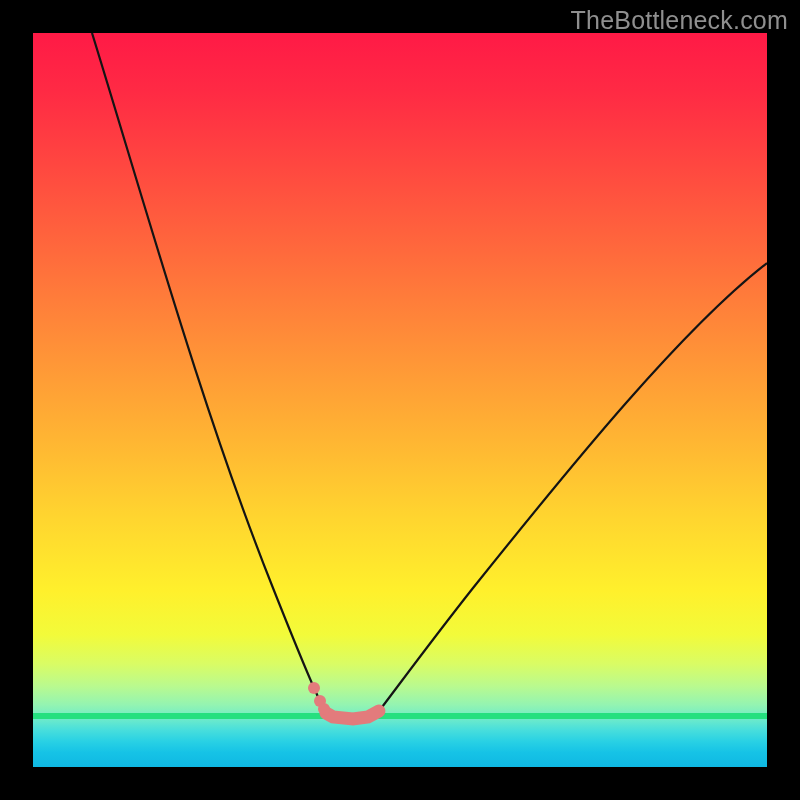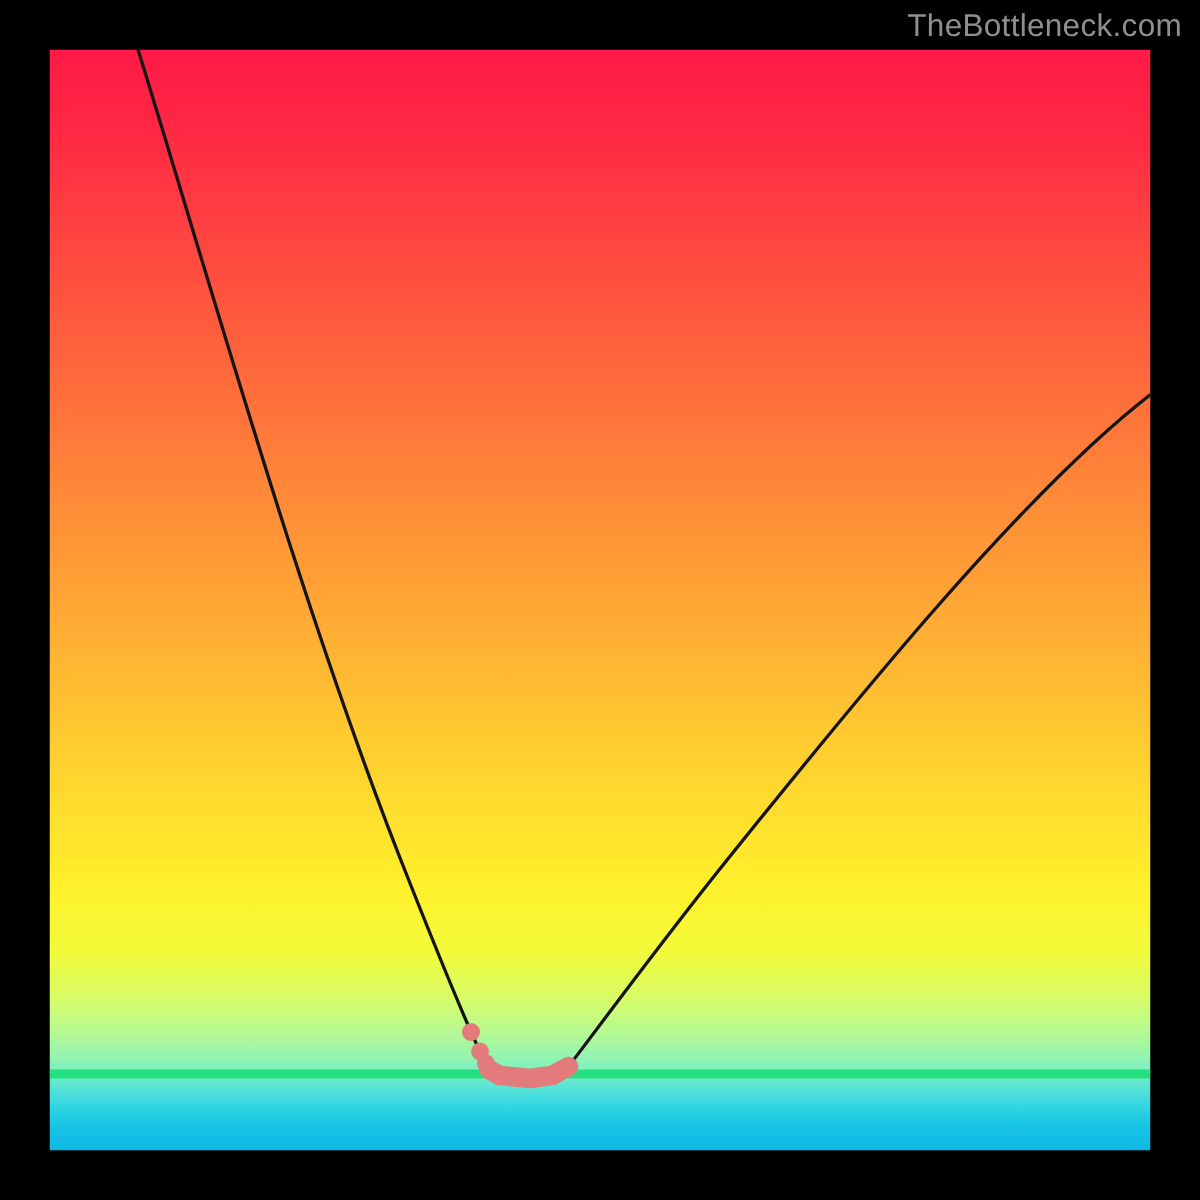--- a/index.html
+++ b/index.html
@@ -59,21 +59,21 @@
     left: 0;
     top: 0;
     width: 734px;
     height: 734px;
   }
   .watermark {
     position: absolute;
     top: 6px;
     right: 12px;
     color: #8f8f8f;
-    font-size: 21px;
+    font-size: 25px;
     font-weight: 400;
     letter-spacing: 0.2px;
     user-select: none;
   }
 </style>
 </head>
 <body>
 
 <div class="frame">
 

